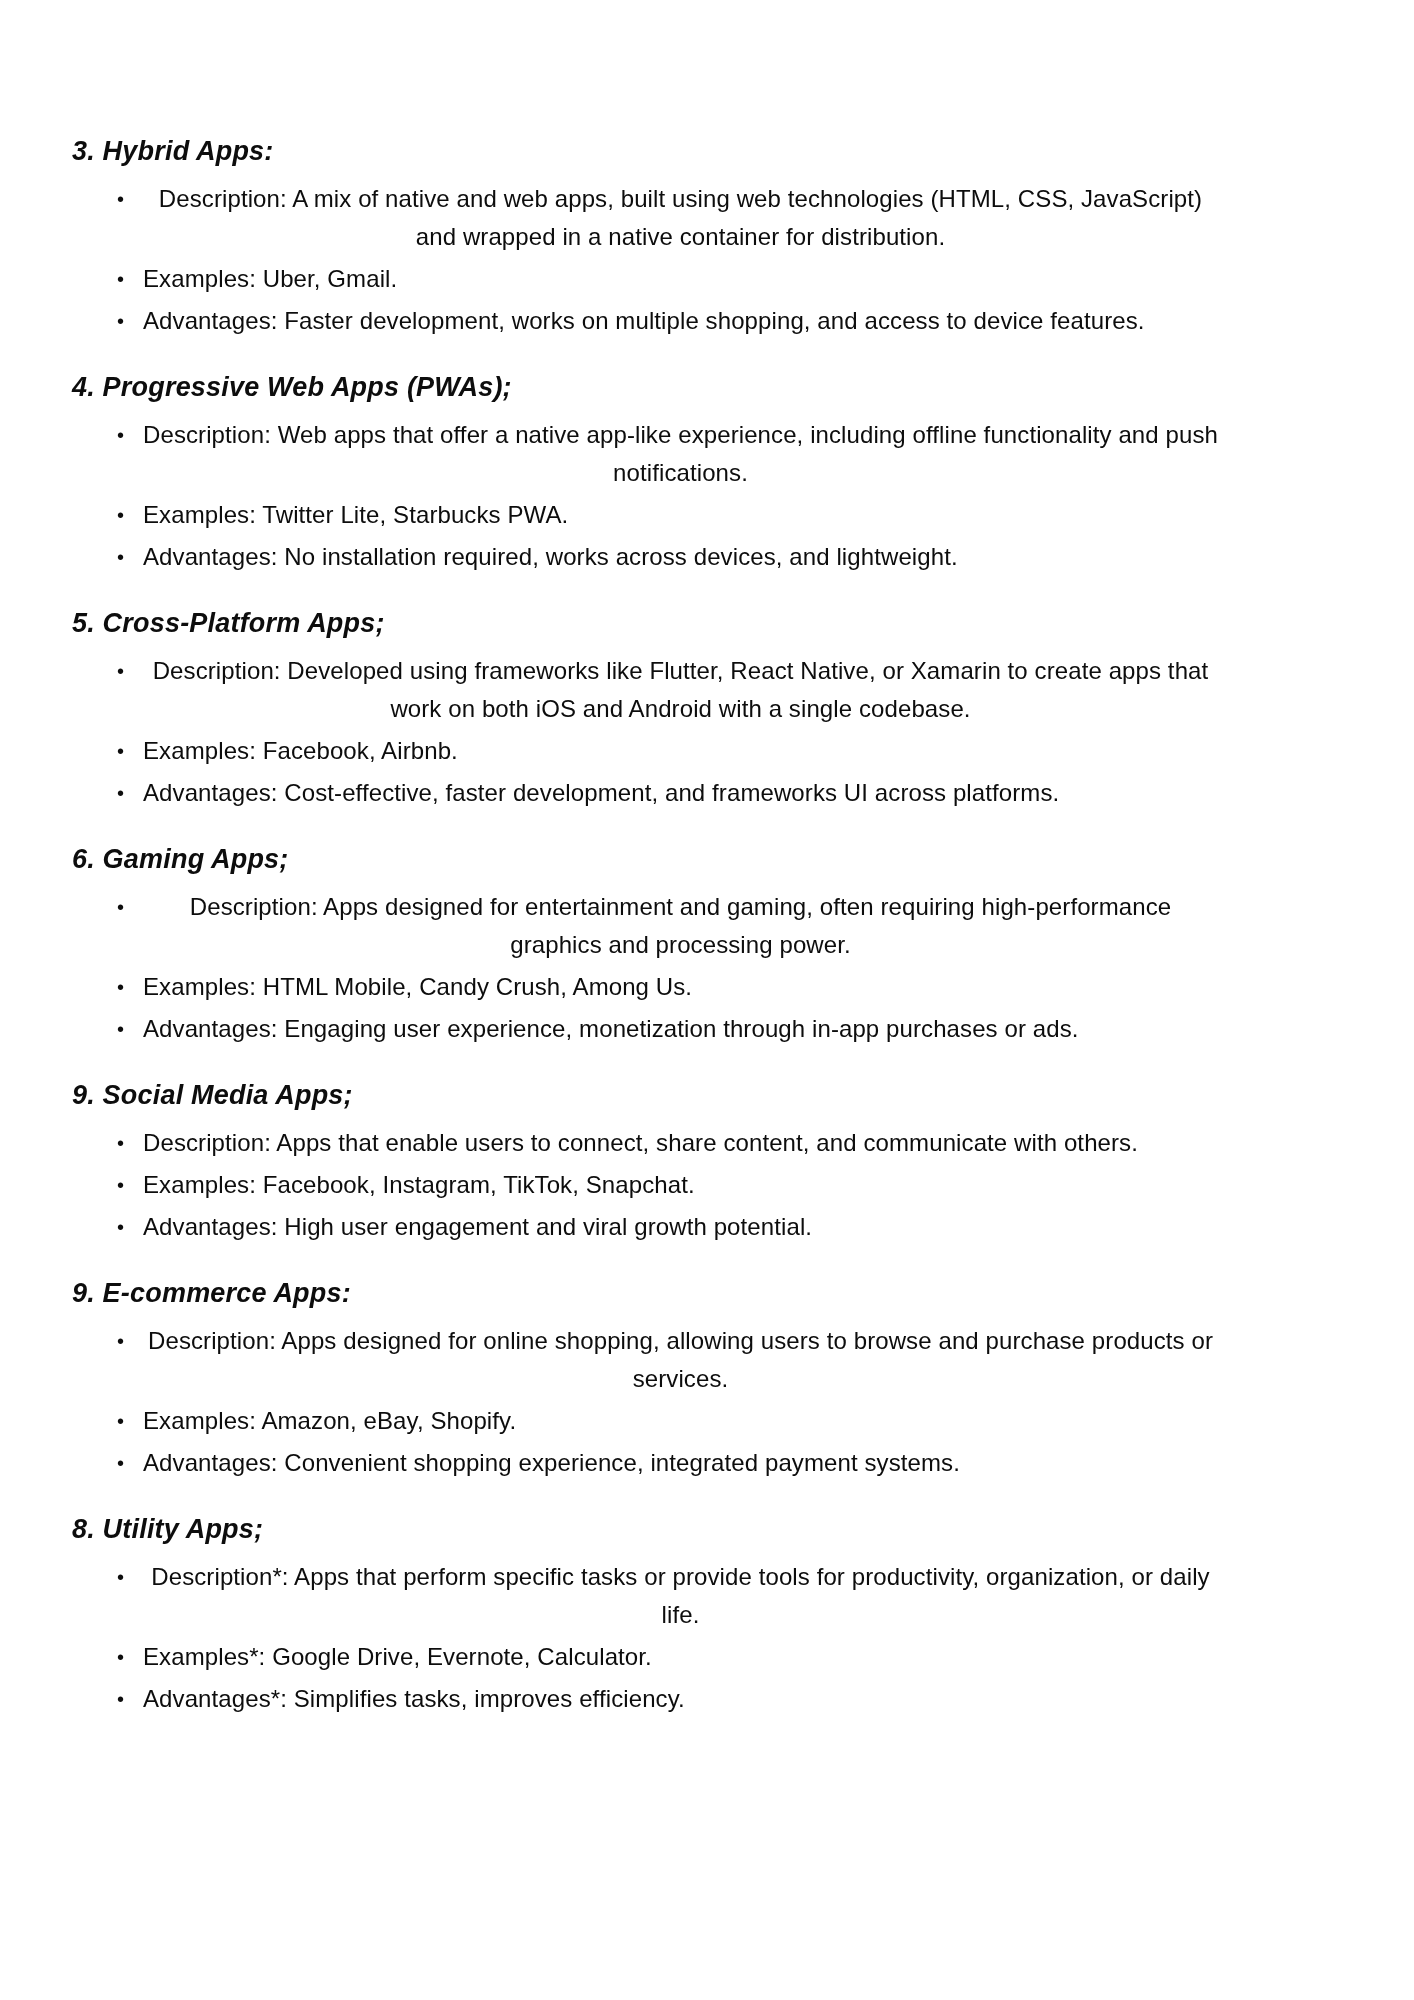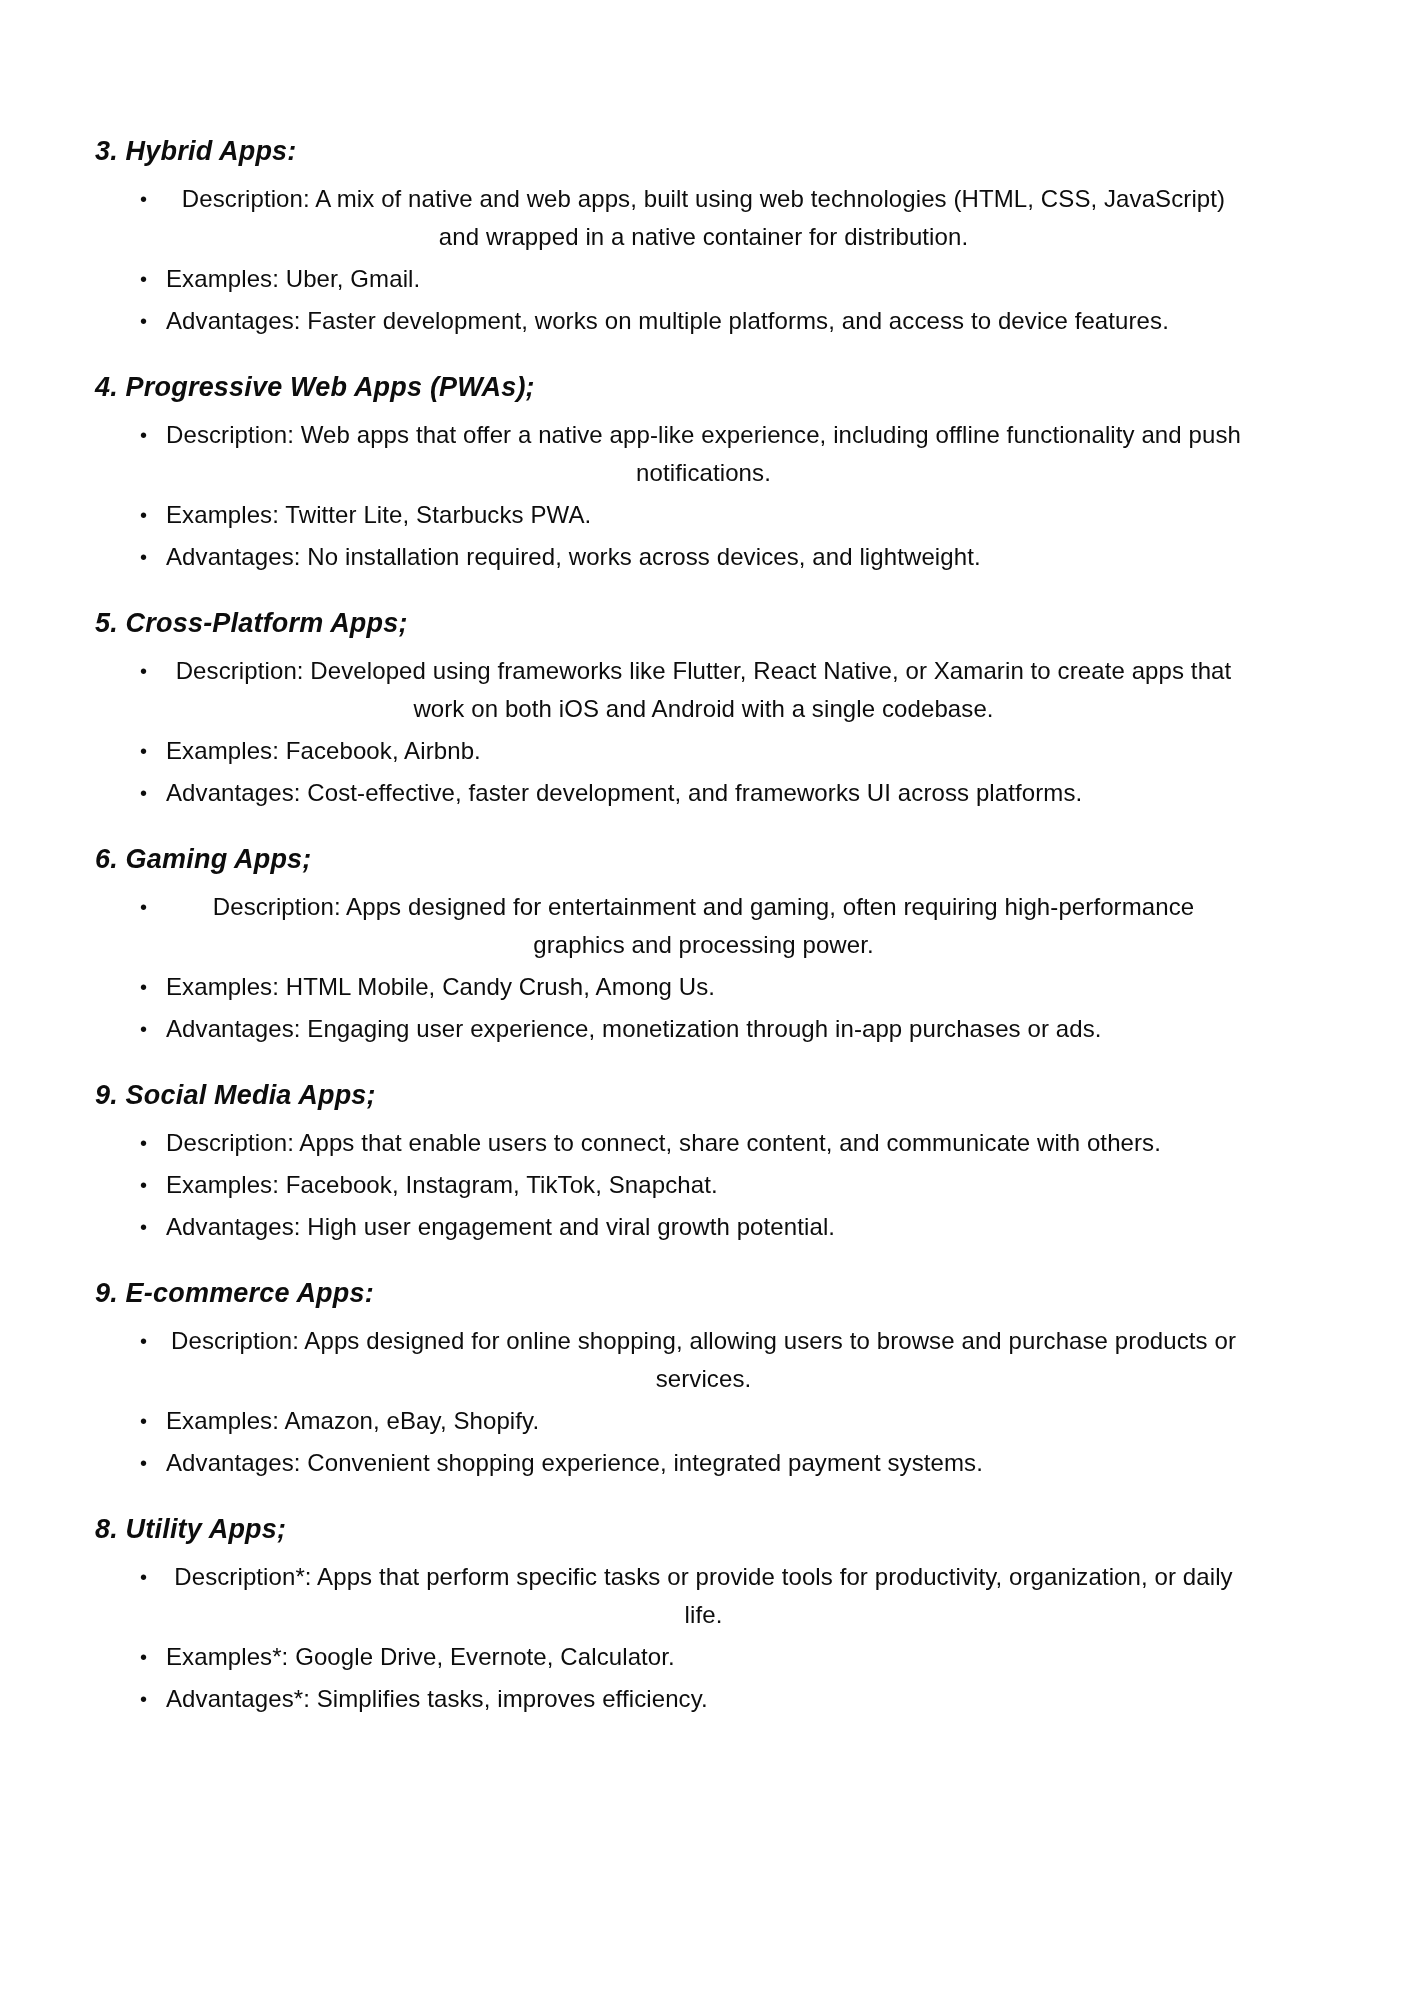--- a/index.html
+++ b/index.html
@@ -2,21 +2,21 @@
 <html><head>
 <meta charset="utf-8">
 <style>
   html, body { margin: 0; padding: 0; background: #ffffff; }
   .page {
     position: relative;
     width: 1414px;
     height: 2000px;
     background: #ffffff;
     box-sizing: border-box;
-    padding: 134px 85px 0 95px;
+    padding: 134px 85px 0 72px;
     font-family: "Liberation Sans", sans-serif;
     color: #0d0d0d;
     overflow: hidden;
   }
   .sec { margin: 0 0 30px 0; }
   .sec-title {
     margin: 0 0 12px 0;
     font-size: 27px;
     font-weight: bold;
     font-style: italic;
@@ -59,21 +59,21 @@
       <li class="bullet">
         <span class="dot">•</span>
         <span class="btext">Description: A mix of native and web apps, built using web technologies (HTML, CSS, JavaScript) and wrapped in a native container for distribution.</span>
       </li>
       <li class="bullet">
         <span class="dot">•</span>
         <span class="btext">Examples: Uber, Gmail.</span>
       </li>
       <li class="bullet">
         <span class="dot">•</span>
-        <span class="btext">Advantages: Faster development, works on multiple platforms, and access to device features.</span>
+        <span class="btext">Advantages: Faster development, works on multiple shopping, and access to device features.</span>
       </li>
     </ul>
   </section>
 
   <section class="sec">
     <h2 class="sec-title">4. Progressive Web Apps (PWAs);</h2>
     <ul class="bullets">
       <li class="bullet">
         <span class="dot">•</span>
         <span class="btext">Description: Web apps that offer a native app-like experience, including offline functionality and push notifications.</span>

